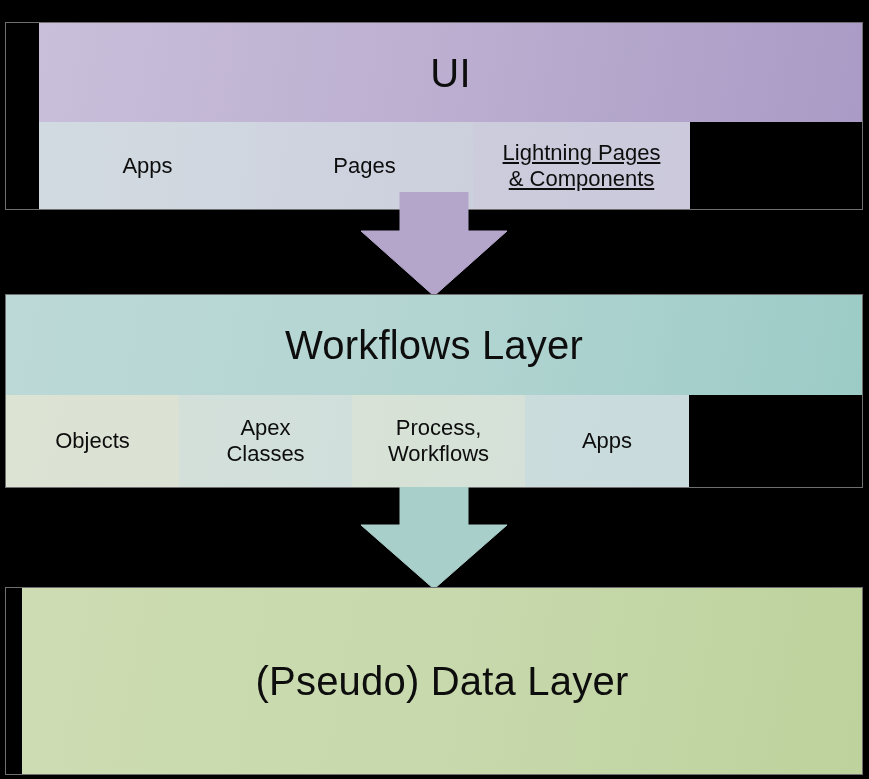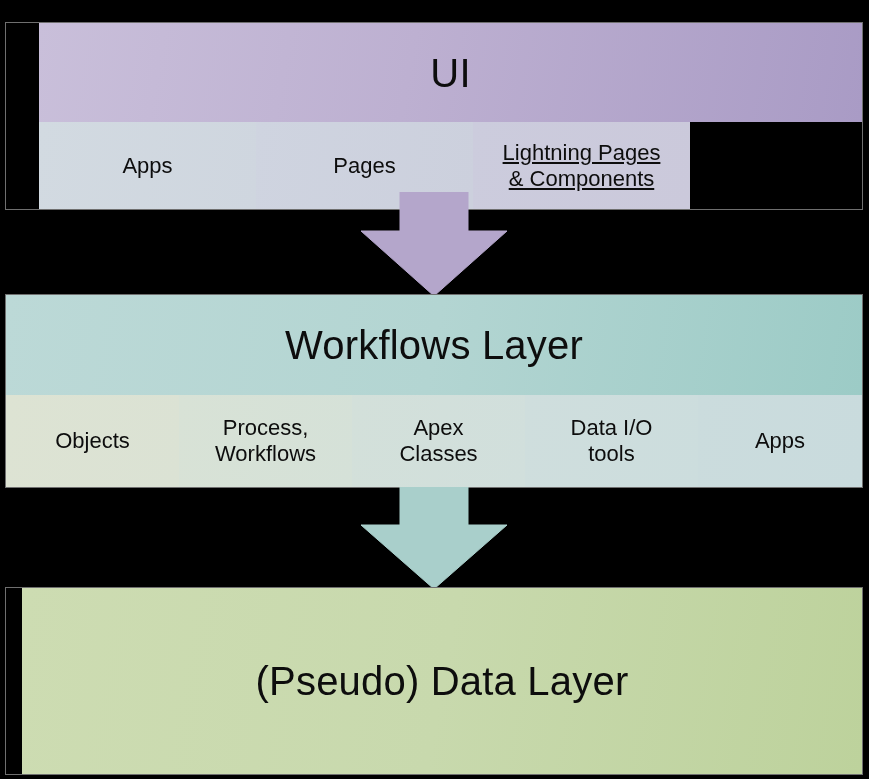--- a/index.html
+++ b/index.html
@@ -137,23 +137,22 @@
   <div class="arrow" id="arrow-ui-to-business">
     <svg viewBox="0 0 146 104" preserveAspectRatio="none" aria-hidden="true">
       <polygon points="39,0 107,0 107,39 146,39 73,104 0,39 39,39" fill="#b4a6cb" stroke="#b4a6cb" stroke-width="1"></polygon>
     </svg>
   </div>
 
   <div class="layer" id="business-layer">
     <div class="layer-title">Workflows Layer</div>
     <div class="subrow">
       <div class="subbox bz-sb-0">Objects</div>
+      <div class="subbox bz-sb-2">Apex<br>Classes</div>
       <div class="subbox bz-sb-1">Process,<br>Workflows</div>
-      <div class="subbox bz-sb-2">Apex<br>Classes</div>
-      <div class="subbox bz-sb-3">Data I/O<br>tools</div>
       <div class="subbox bz-sb-4">Apps</div>
     </div>
   </div>
 
   <div class="arrow" id="arrow-business-to-data">
     <svg viewBox="0 0 146 102" preserveAspectRatio="none" aria-hidden="true">
       <polygon points="39,0 107,0 107,38 146,38 73,102 0,38 39,38" fill="#a9cfcb" stroke="#a9cfcb" stroke-width="1"></polygon>
     </svg>
   </div>
 

